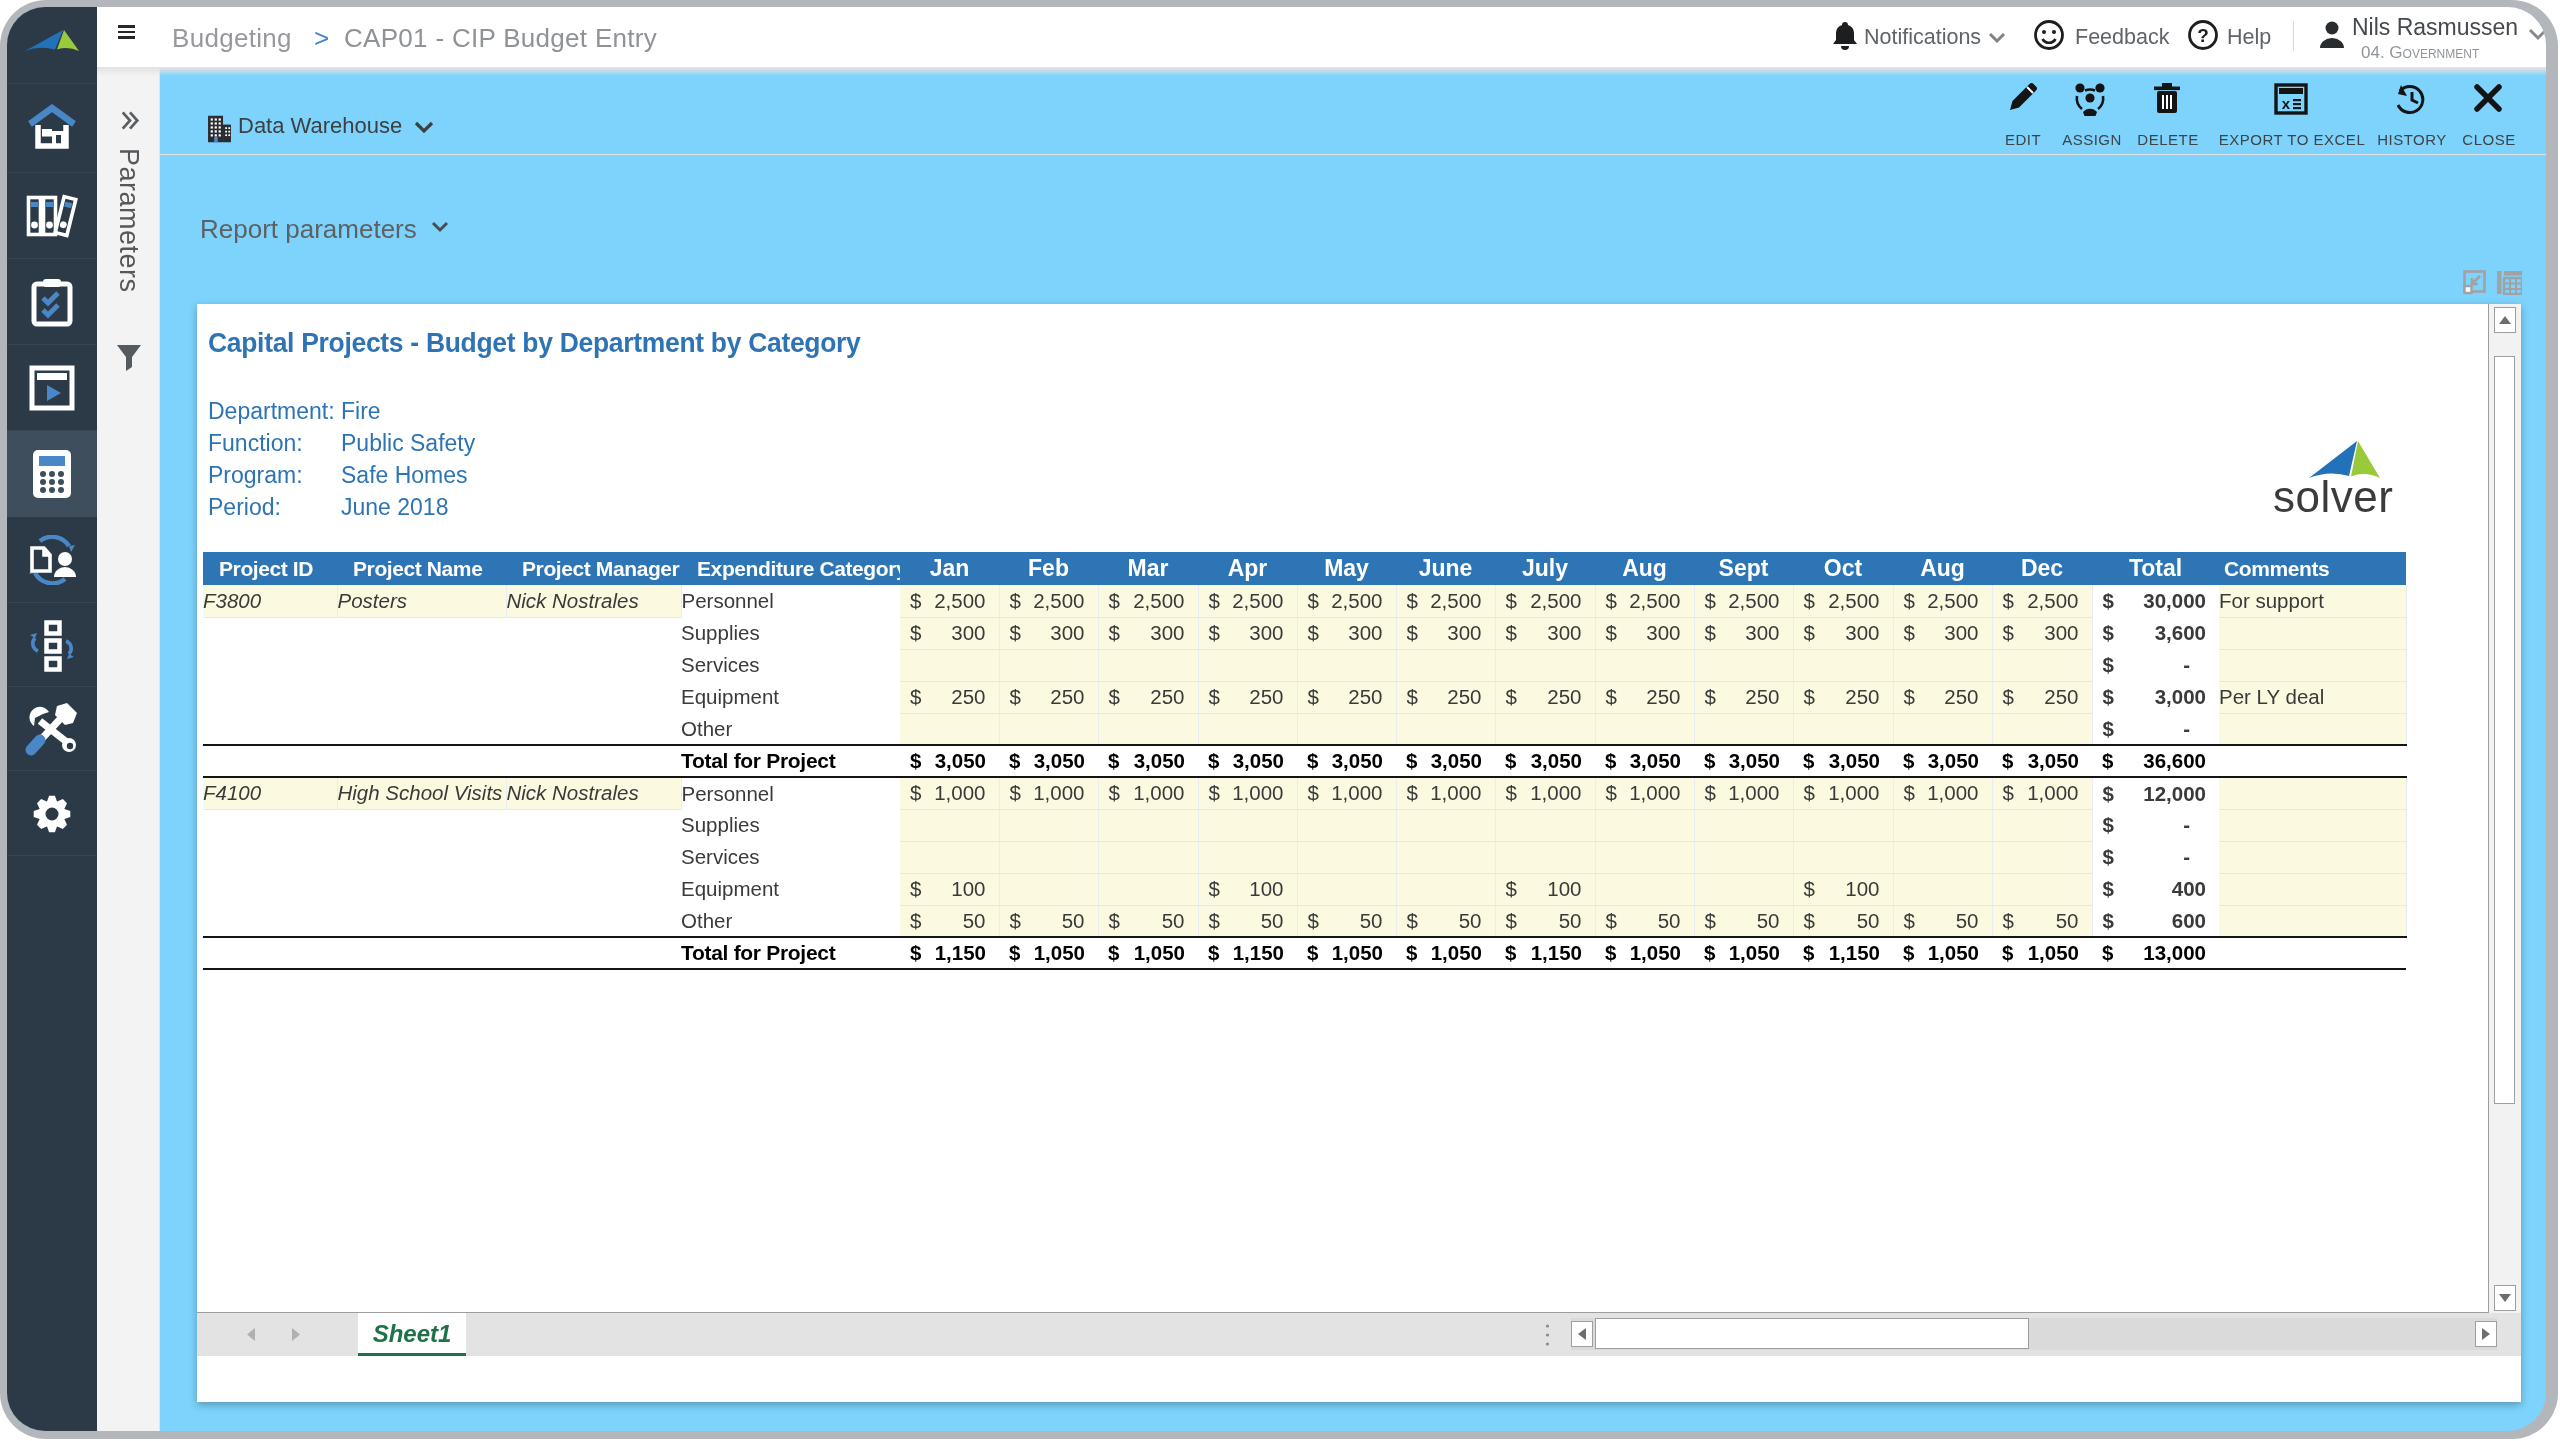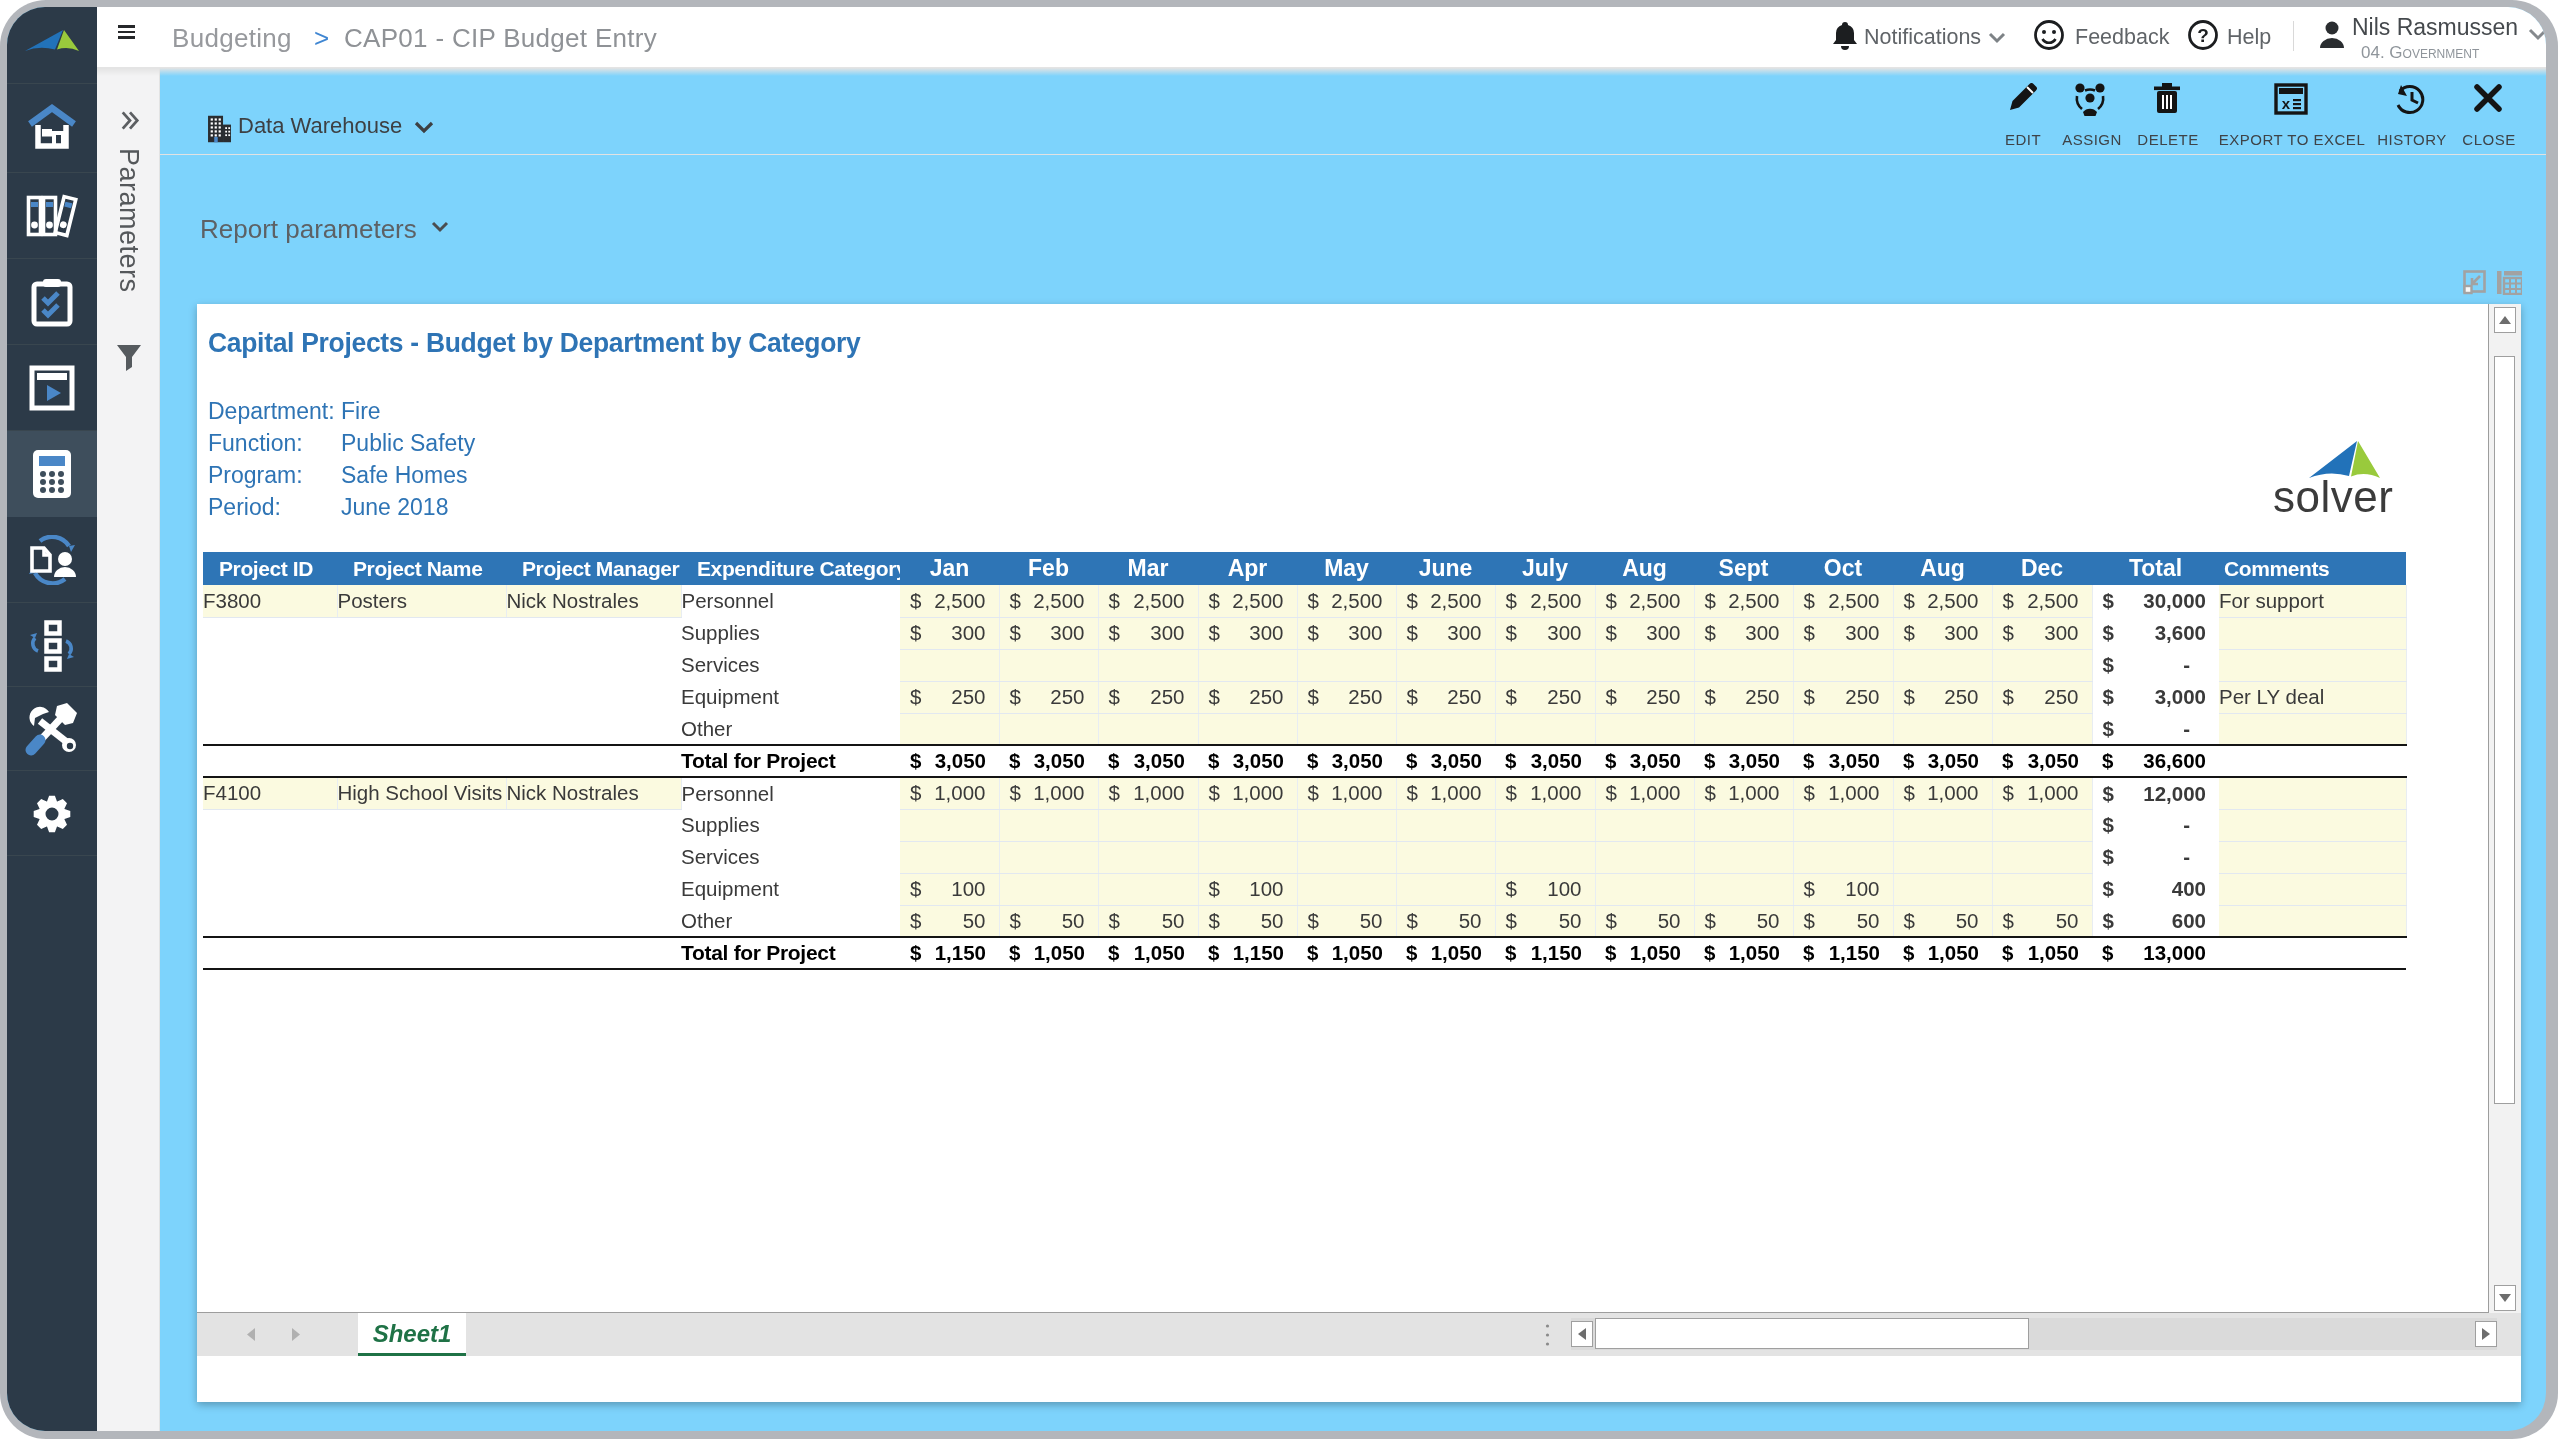--- a/index.html
+++ b/index.html
@@ -42,21 +42,21 @@
 .pv { position:absolute; left:144px; font-size:23px; color:#2e74b5; }
 
 
 table.rep { position:absolute; left:6px; top:248px; width:2203px; border-collapse:collapse; table-layout:fixed; }
 table.rep td { font-size:20.5px; color:#3a3a3a; height:32px; padding:0; overflow:hidden; white-space:nowrap; vertical-align:middle; }
 tr.hd td { background:#2e75b6; color:#ffffff; font-weight:bold; font-size:23px; height:33px; text-align:center; }
 tr.hd td.l { text-align:left; padding-left:16px; font-size:21px; letter-spacing:-0.4px; }
 td.y { background:#fbfae0; border-right:1px solid #e8edf2; border-bottom:1px solid #e2e8f0; }
 td.w { background:#ffffff; }
 td.cat { padding-left:9px; font-size:23px; color:#333; }
-td.lab { padding-left:9px; }
+td.lab { padding-left:9px;font-style:italic; }
 td.money { }
 td.totcol { font-weight:bold; color:#000; }
 .mc { display:flex; justify-content:space-between; padding:0 13px 0 10px; }
 .mc .dash { padding-right:16px; }
 tr.tot td { background:#ffffff; border-top:2px solid #141414; border-bottom:2px solid #141414; font-weight:bold; color:#000; }
 tr.tot td.cat { font-size:21px; letter-spacing:-0.3px; }
 td.com { padding-left:8px; }
 .sbtn { position:absolute; width:22px; height:26px; background:#ffffff; border:1px solid #9f9f9f; display:flex; align-items:center; justify-content:center; }
 </style>
 </head>

